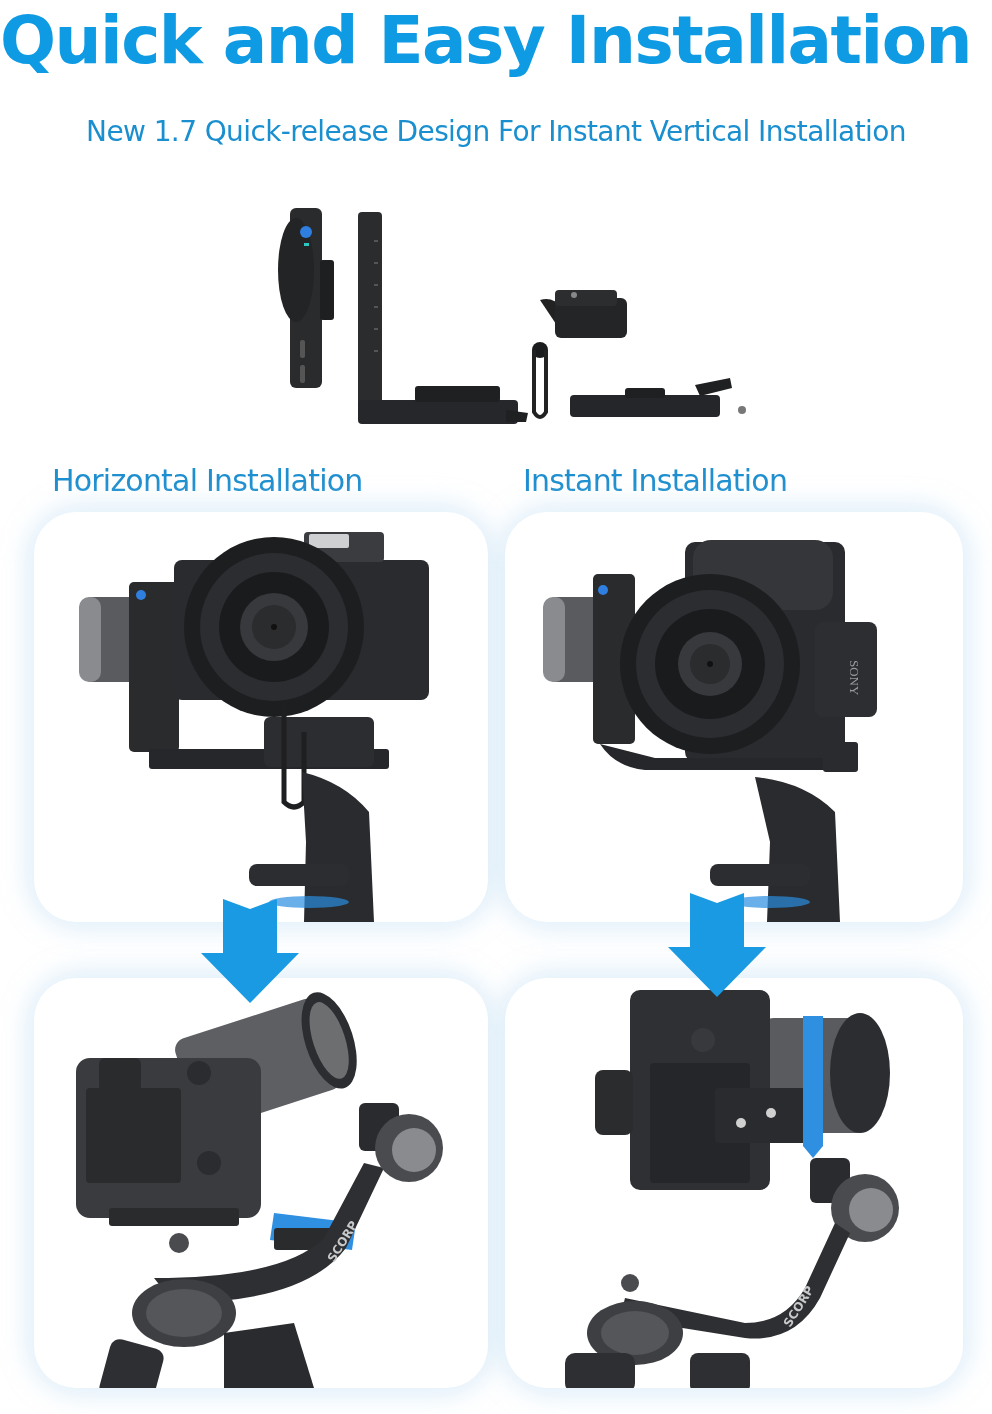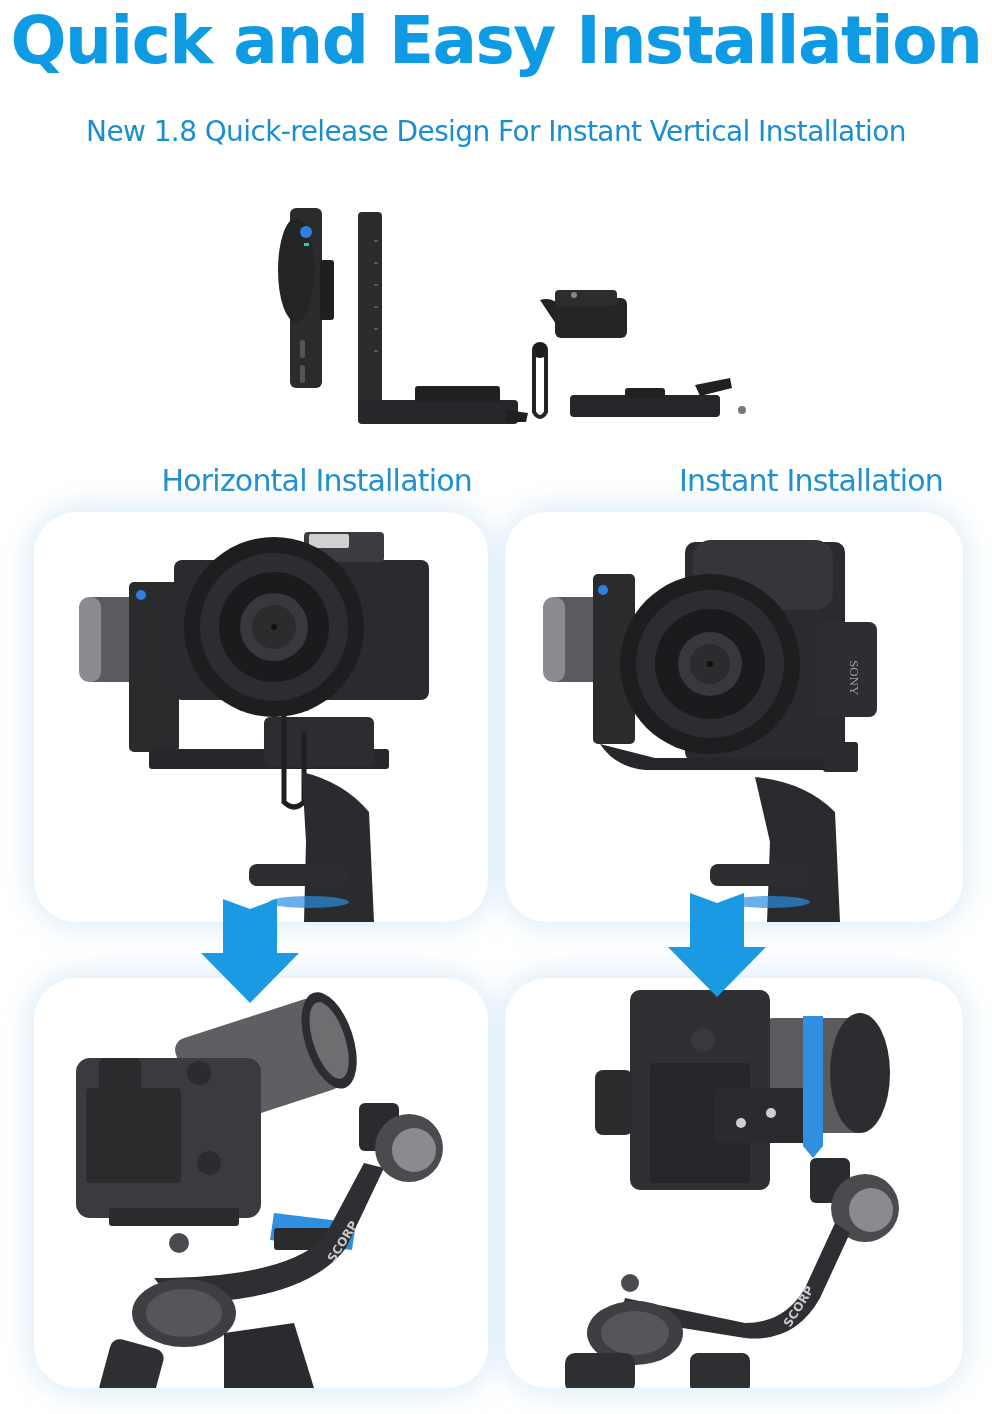--- a/index.html
+++ b/index.html
@@ -1,35 +1,35 @@
 <!DOCTYPE html>
 <html><head>
   <meta charset="utf-8">
   <style>
     * { box-sizing: border-box; margin: 0; padding: 0; }
     html, body { width: 992px; height: 1414px; background: #ffffff; overflow: hidden; }
     body { position: relative; font-family: "Liberation Sans", sans-serif; }
 
     .title {
-      position: absolute; left: 0; top: 2px; width: 992px;
+      position: absolute; left: 0; top: 2px; width: 876px;
       text-align: center; font-family: "DejaVu Sans", sans-serif;
       font-weight: bold; font-size: 66px; letter-spacing: -1.5px;
       line-height: 78px; color: #0f9be3; white-space: nowrap;
     }
     .subtitle {
       position: absolute; left: 0; top: 112px; width: 992px;
       text-align: center; font-family: "DejaVu Sans", sans-serif;
       font-size: 28px; letter-spacing: -0.6px; line-height: 40px;
       color: #1a8fd0; font-weight: normal; white-space: nowrap;
     }
 
     .accessories { position: absolute; left: 270px; top: 200px; width: 480px; height: 230px; }
 
     .section-label {
-      position: absolute; top: 460px; width: 420px; text-align: right;
+      position: absolute; top: 460px; width: 420px; text-align: left;
       font-family: "DejaVu Sans", sans-serif; font-size: 30px;
       letter-spacing: -0.8px; color: #1e8fcf; line-height: 42px;
       white-space: nowrap;
     }
     .label-left { left: 52px; }
     .label-right { left: 523px; }
 
     .glow {
       position: absolute; border-radius: 48px;
       background: #f1f8fd;
@@ -48,21 +48,21 @@
     .panel svg { position: absolute; left: 0; top: 0; }
 
     .arrow { position: absolute; width: 102px; height: 110px; }
     .arrow-left { left: 199px; top: 895px; }
     .arrow-right { left: 666px; top: 889px; }
   </style>
 </head>
 <body>
 
 <h1 class="title">Quick and Easy Installation</h1>
-<h2 class="subtitle">New 1.8 Quick-release Design For Instant Vertical Installation</h2>
+<h2 class="subtitle">New 1.7 Quick-release Design For Instant Vertical Installation</h2>
 
 <div class="accessories">
   <svg width="480" height="230" viewBox="0 0 480 230">
 
     <g>
       <rect x="20" y="8" width="32" height="180" rx="6" fill="#2a2b2d"></rect>
       <ellipse cx="26" cy="70" rx="18" ry="52" fill="#232425"></ellipse>
       <rect x="50" y="60" width="14" height="60" rx="3" fill="#1e1f20"></rect>
       <circle cx="36" cy="32" r="6" fill="#2f7fe0"></circle>
       <rect x="34" y="43" width="5" height="3" fill="#2dc6c0"></rect>

